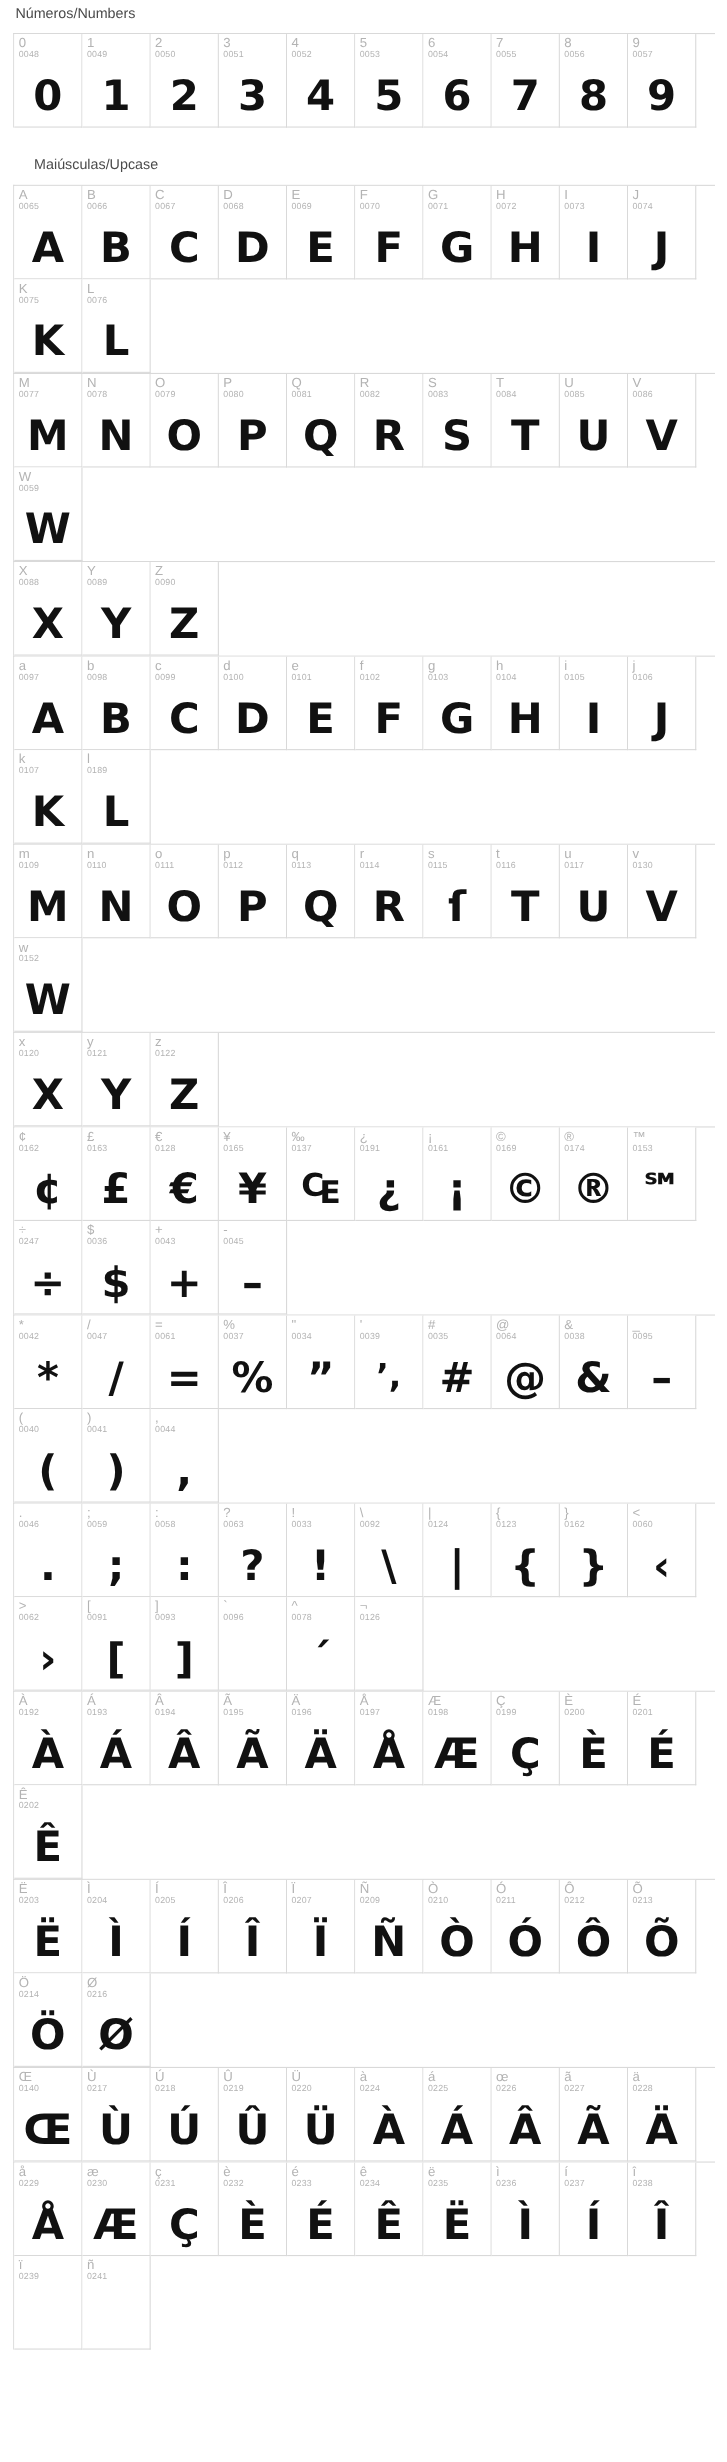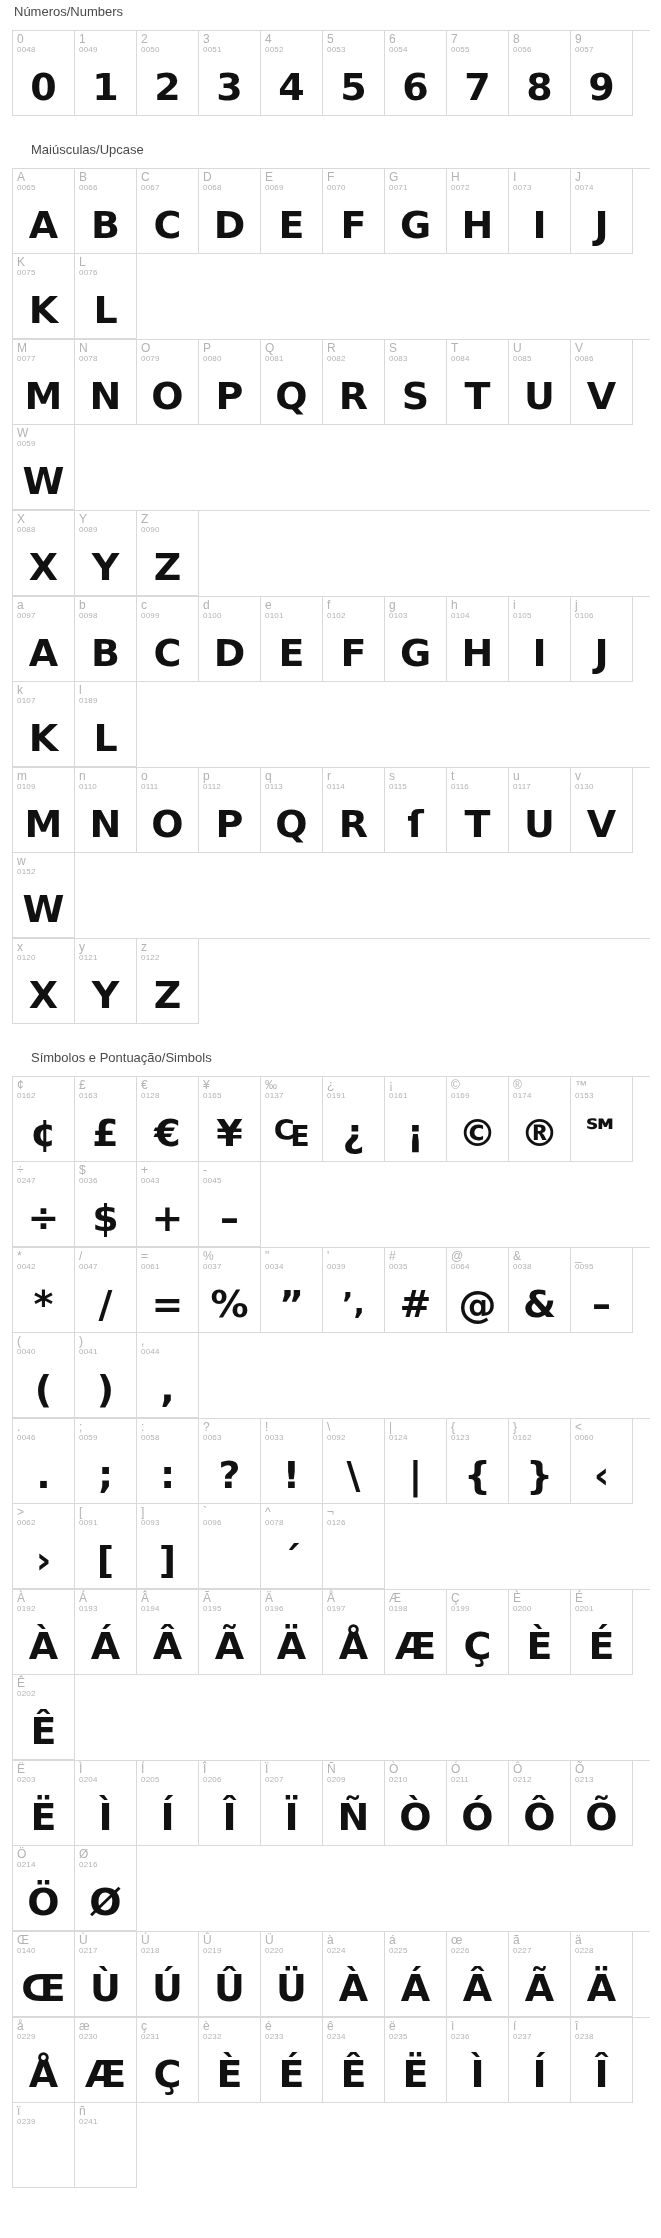--- a/index.html
+++ b/index.html
@@ -543,21 +543,20 @@
         <div class="glyph-cell">
           <div class="meta">
             <span class="ch">z</span>
             <span class="code">0122</span>
           </div>
           <div class="big">Z</div>
         </div>
       </div>
     </div>
     <div class="section">
-      <div class="section-title spaced">Símbolos e Pontuação/Simbols</div>
       <div class="grid">
         <div class="glyph-cell">
           <div class="meta">
             <span class="ch">¢</span>
             <span class="code">0162</span>
           </div>
           <div class="big">¢</div>
         </div>
         <div class="glyph-cell">
           <div class="meta">

